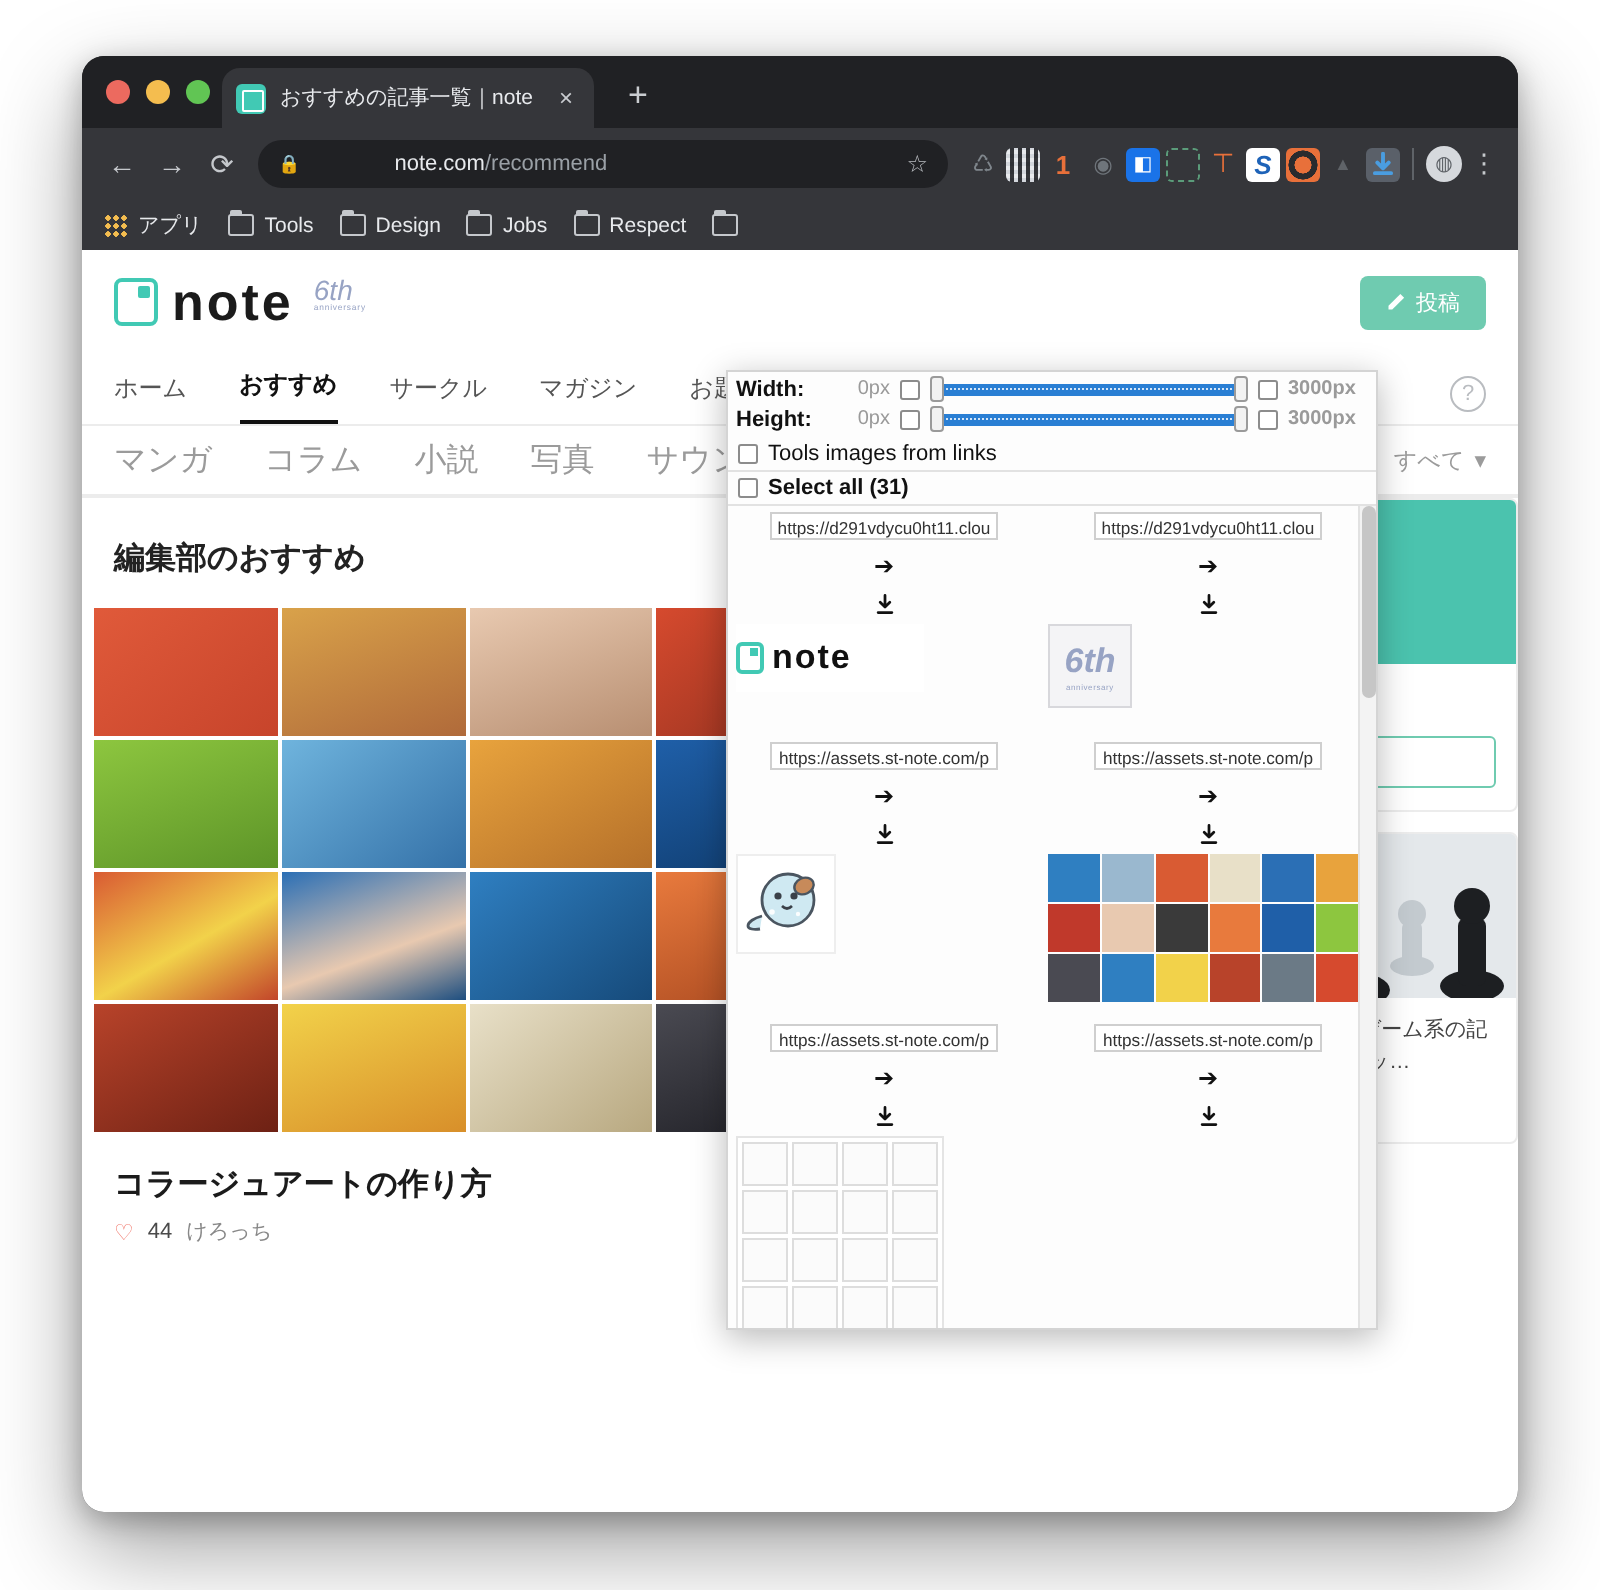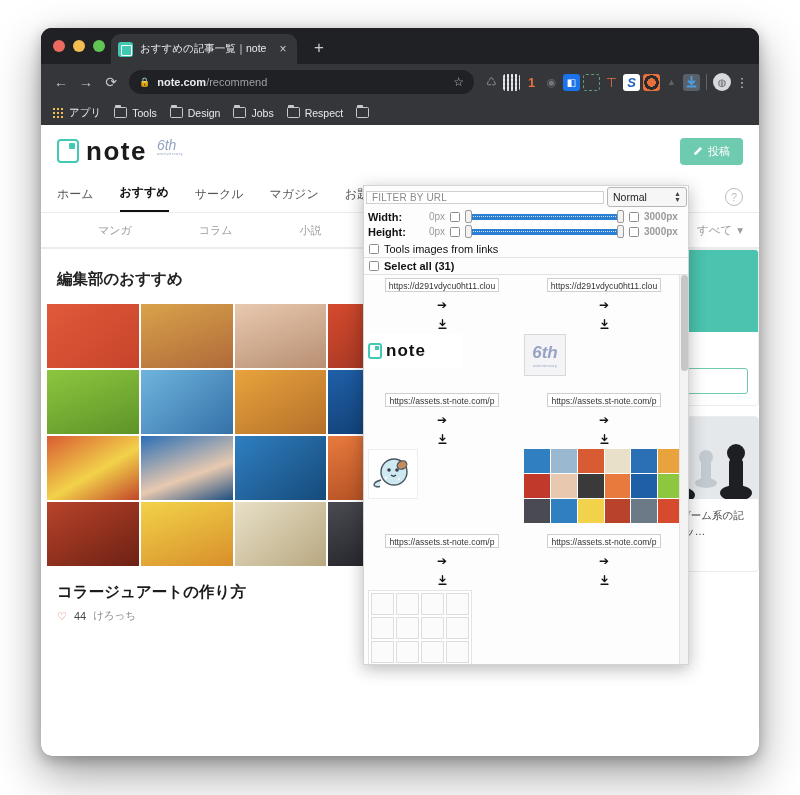--- a/index.html
+++ b/index.html
@@ -88,21 +88,21 @@
   .omnibox {
     flex: 1 1 auto; height: 24px;
     background: #202124; border-radius: 12px;
     margin: 0 6px 0 4px;
     display: flex; align-items: center;
     padding: 0 10px; gap: 7px;
     min-width: 0;
   }
   .lock { font-size: 9px; color: #cfd2d6; }
   .url { font-size: 11px; color: #9aa0a6; white-space: nowrap; }
-  .url b { color: #e8eaed; font-weight: bold; }
+  .url b { color: #e8eaed; font-weight: normal; margin-left: 40px; }
   .star { margin-left: auto; color: #b9bcc0; font-size: 12px; }
 
   .ext { width: 17px; height: 17px; flex: 0 0 17px; border-radius: 3px; position: relative; }
   .ext-recycle { color: #7f868c; font-size: 12px; display:flex; align-items:center; justify-content:center;}
   .ext-qr { background:
       repeating-linear-gradient(90deg,#e8eaed 0 2px,#35363a 2px 4px),
       repeating-linear-gradient(0deg,#e8eaed 0 2px,transparent 2px 4px);
       background-blend-mode: multiply; }
   .ext-one { color: #e8703a; font-size: 13px; font-weight: bold; display:flex;align-items:center;justify-content:center;}
   .ext-eye { color: #6f757b; font-size: 11px; display:flex;align-items:center;justify-content:center;}
@@ -209,21 +209,21 @@
     border: 1.4px solid #b9bcc0; border-radius: 50%;
     color: #b9bcc0; font-size: 11px; text-align:center; line-height:16px;
     margin-bottom: 6px;
   }
 
   .note-subnav {
     height: 35px; display:flex; align-items:center;
     padding: 0 16px; gap: 26px;
     border-bottom: 1px solid #ececec;
   }
-  .sub-item { font-size: 11px; color: #9b9b9b; white-space: nowrap; margin-left: 41px; }
+  .sub-item { font-size: 16px; color: #9b9b9b; white-space: nowrap; }
   .sub-right {
     margin-left: auto; font-size: 11.5px; color: #9b9b9b;
     display:flex; align-items:center; gap:5px; white-space:nowrap;
   }
 
   
   .section-title {
     font-size: 15.5px; font-weight: bold; color: #222;
     padding: 20px 16px 14px;
   }
@@ -642,30 +642,20 @@
           <div class="mag-body">
             <div class="mag-desc">noteに公開されているゲーム系の記事をこ… ガジンにストッ…</div>
             <div class="mag-follow">5940フォロワー</div>
           </div>
         </div>
       </div>
 
       <div class="popup">
 
 
-        <div class="pp-row2">
-          <div class="pp-input">FILTER BY URL</div>
-          <div class="pp-select">
-            <span>Normal</span>
-            <span class="arrows">
-                <span>▲</span>
-                <span>▼</span>
-              </span>
-          </div>
-        </div>
 
         <div class="pp-sliders">
           <div class="sl-row">
             <span class="sl-label">Width:</span>
             <span class="sl-val">0px</span>
             <span class="cbox"></span>
             <span class="sl-track">
               <span class="sl-fill"></span>
               <span class="sl-thumb l"></span>
               <span class="sl-thumb r"></span>

